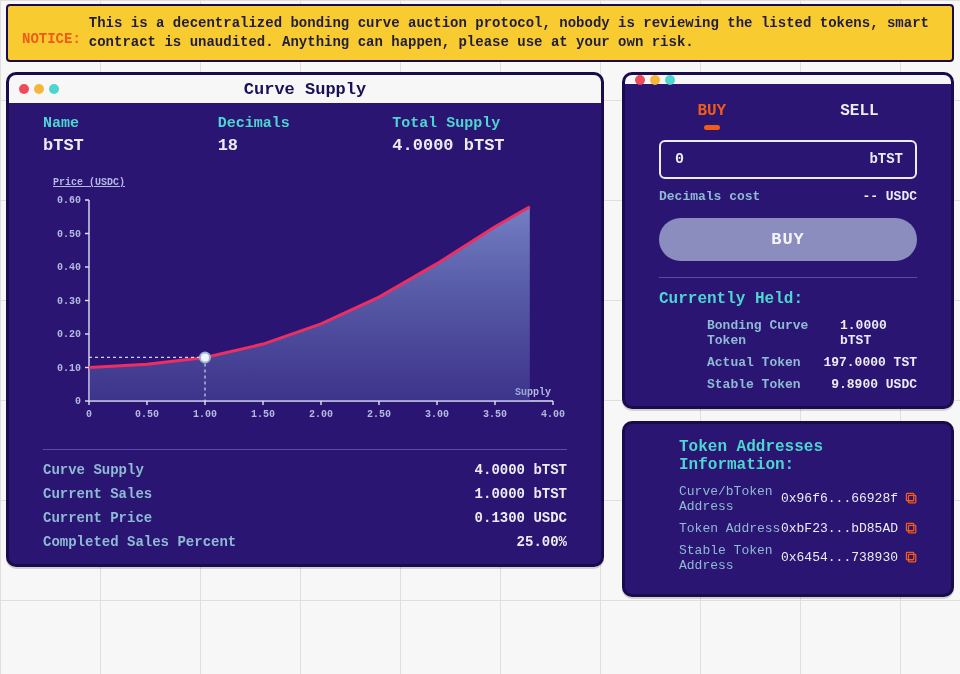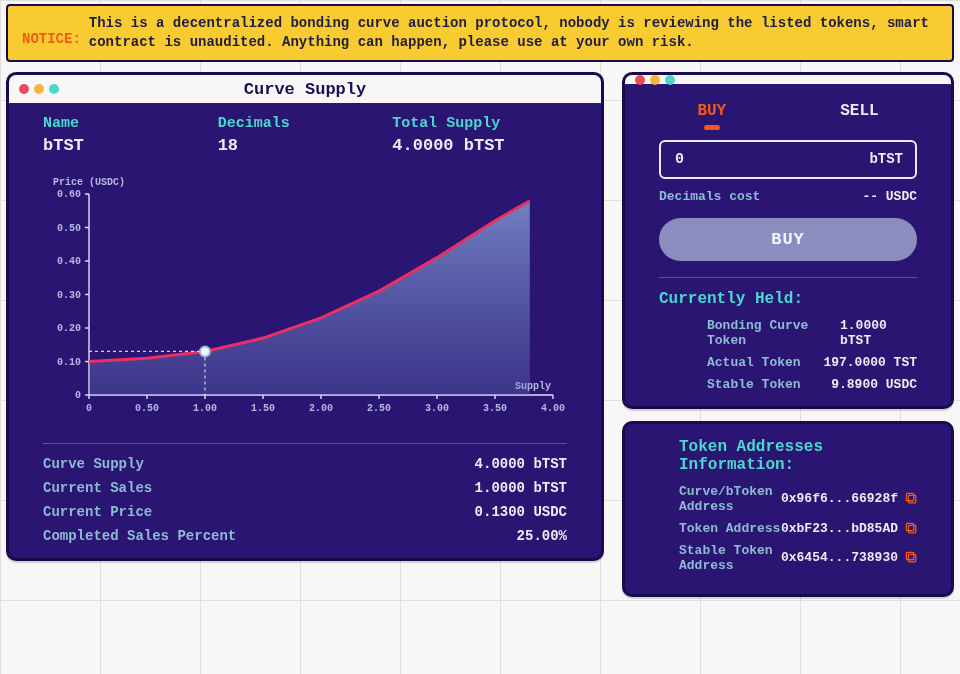--- a/index.html
+++ b/index.html
@@ -88,21 +88,21 @@
   .panel-body { padding: 12px 34px 14px; color: var(--white); }
 
   
   .proprow { display: flex; }
   .prop { flex: 1; }
   .prop .k { color: var(--cyan); font-size: 15px; font-weight: 700; margin-bottom: 4px; }
   .prop .v { color: var(--white); font-size: 17px; font-weight: 700; }
 
   
   .chartbox { margin-top: 22px; }
-  .axis-title { font-size: 10px; color: #b3b9e0; font-weight: 700; padding-left: 10px; }
+  .axis-title { font-size: 10px; color: #b3b9e0; font-weight: 700; margin-bottom: 6px; padding-left: 10px; text-decoration: underline; }
   svg.curve-svg { display:block; }
   .axis text { fill: #b3b9e0; font: 700 10px "Courier New", monospace; }
   .axis line, .axis path { stroke: #dfe2f5; stroke-width: 1.4; }
   .curve-line { stroke: var(--curve-red); stroke-width: 3; fill: none; }
   .curve-area { fill: url(#areaGrad); opacity: 0.85; }
   .marker-circle { fill: #f4f6ff; stroke: #9bb3d6; stroke-width: 2; }
   .marker-dash { stroke: #cfd4ee; stroke-width: 1.2; stroke-dasharray: 3 3; }
 
   .divider { border-top: 1px solid var(--divider); margin: 20px 0 12px; }
 
@@ -142,21 +142,21 @@
     font: 700 17px "Courier New", monospace; letter-spacing: 1px;
     cursor: pointer;
   }
 
   .subhead { color: var(--cyan); font-size: 16px; font-weight: 700; margin: 4px 0 10px; }
   .held { display: flex; flex-direction: column; gap: 7px; margin-left: 48px; }
   .held .row { display: flex; justify-content: space-between; font-size: 13px; font-weight: 700; }
   .held .row .k { color: var(--pale-cyan); }
   .held .row .v { color: var(--white); }
 
-  .addrrow { display: flex; justify-content: space-between; align-items: center; font-size: 13px; font-weight: 700; margin-bottom: 7px; }
+  .addrrow { display: flex; justify-content: space-between; align-items: center; font-size: 13px; font-weight: 400; margin-bottom: 7px; }
   .addrrow .k { color: var(--pale-cyan); }
   .addrrow .v { color: var(--white); display: flex; gap: 6px; }
   .copy-icon { width: 13px; height: 13px; stroke: var(--orange); fill: none; stroke-width: 1.6; cursor: pointer; position: relative; }
 
   .sale-divider { border-top: 1px solid var(--divider); margin: 16px 0 12px; }
 </style>
 </head>
 <body>
 
 <div class="notice">

